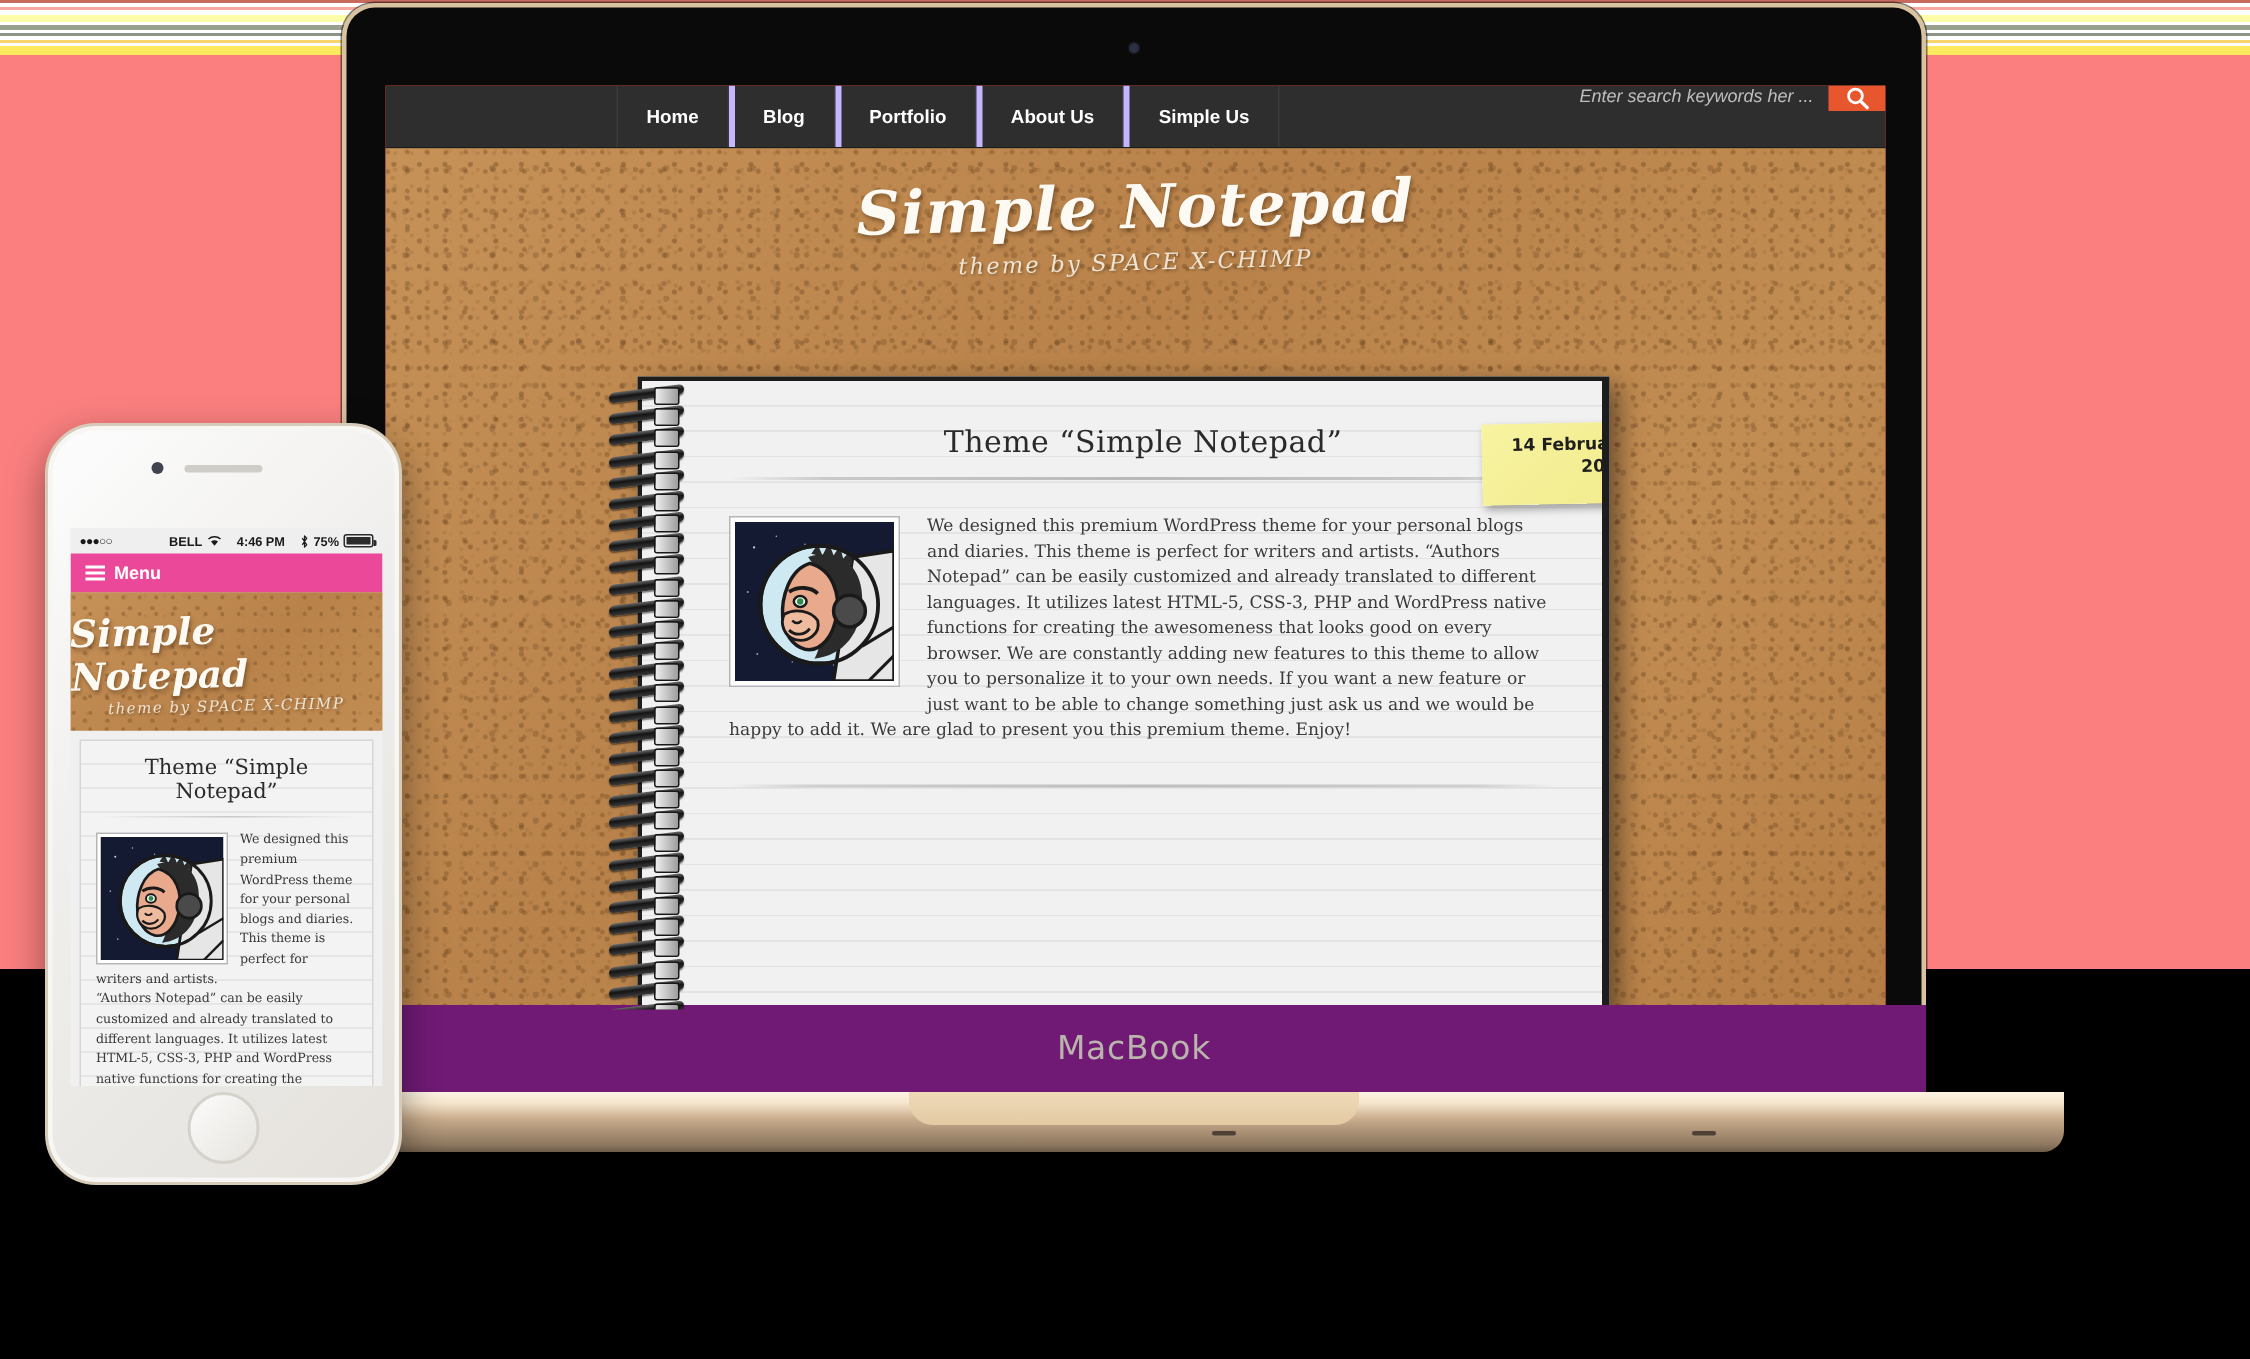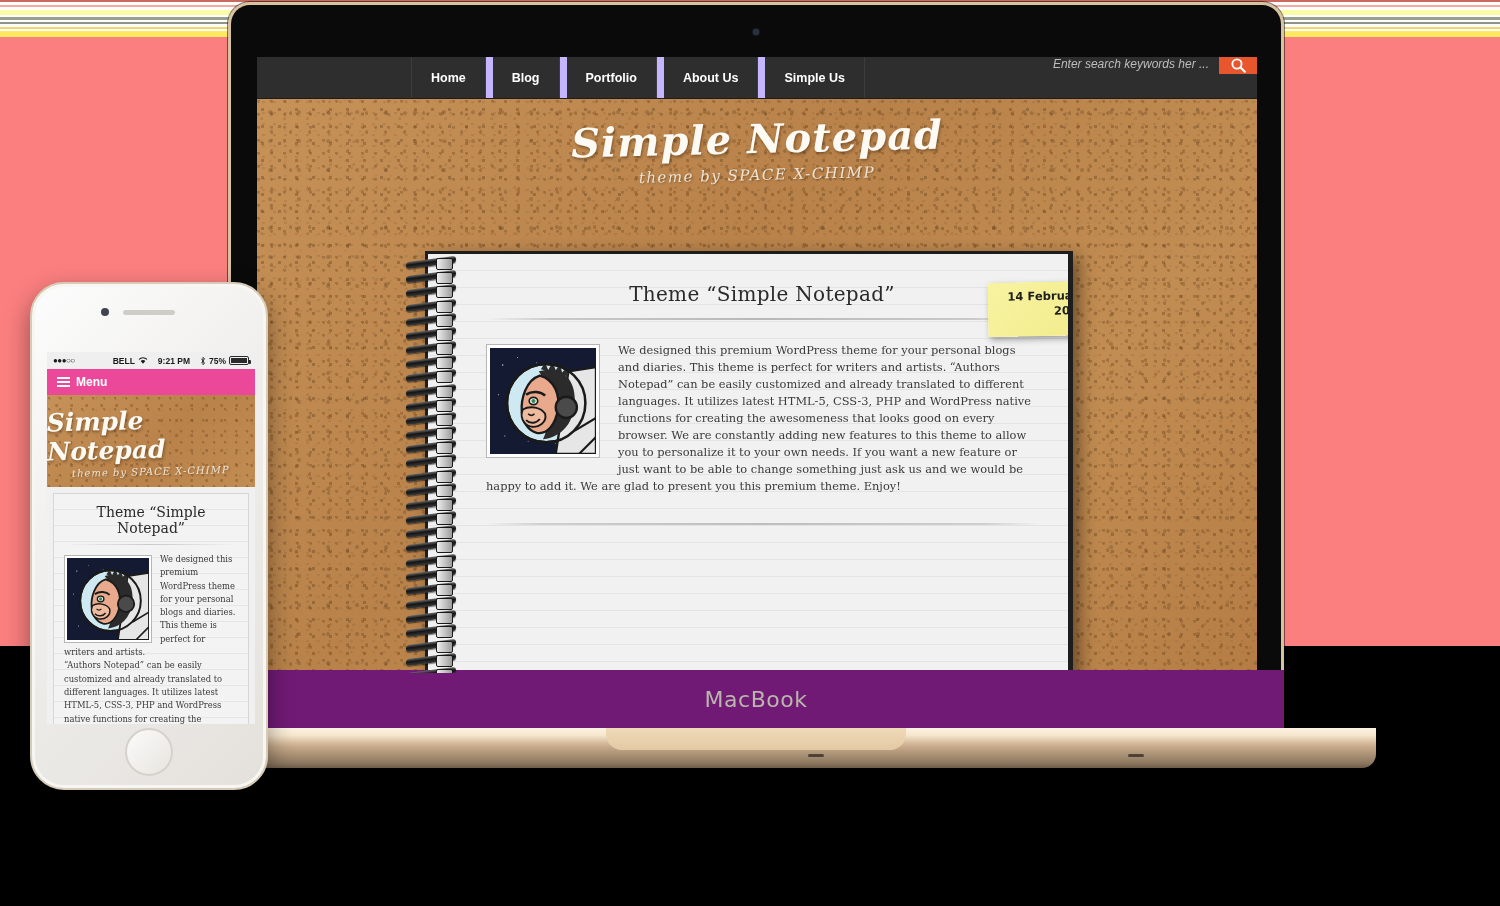--- a/index.html
+++ b/index.html
@@ -125,21 +125,21 @@
     border-bottom: 1px solid #1d1d1d;
   }
   .nav { display: flex; align-items: stretch; margin-left: 154px; }
   .nav-item {
     display: flex; align-items: center;
     padding: 0 19px;
     color: #ffffff;
     font-size: 12.5px;
     font-weight: bold;
     border-right: 1px solid #3c3c3c;
-    border-left: 7px solid #c4b5fd;
+    border-left: 4px solid #c4b5fd;
     cursor: pointer;
     white-space: nowrap;
   }
   .nav-item:first-child { border-left: 1px solid #3c3c3c; }
   .nav-spacer { flex: 1; }
   .search-wrap { display: flex; align-items: flex-start; }
   .search-input {
     width: 190px;
     background: transparent;
     border: none;
@@ -613,21 +613,21 @@
 
     <div class="ip-screen">
 
       <div class="ip-status">
         <span class="ip-dots">●●●○○</span>
         <span class="ip-carrier">BELL</span>
         <svg width="10" height="9" viewBox="0 0 12 10">
           <path d="M6 9 L3.2 5.6 A4.6 4.6 0 0 1 8.8 5.6 Z" fill="#1a1a1a"></path>
           <path d="M1.2 3.6 A7.4 7.4 0 0 1 10.8 3.6" fill="none" stroke="#1a1a1a" stroke-width="1.3"></path>
         </svg>
-        <span class="ip-time">9:21 PM</span>
+        <span class="ip-time">4:46 PM</span>
         <span class="ip-right">
           <svg width="6" height="10" viewBox="0 0 8 12">
             <path d="M2 3 L6 9 L4 11 L4 1 L6 3 L2 9" fill="none" stroke="#1a1a1a" stroke-width="1.1" stroke-linejoin="round"></path>
           </svg>
           <span>75%</span>
           <span class="batt"></span>
         </span>
       </div>
 
       <div class="ip-menubar">

